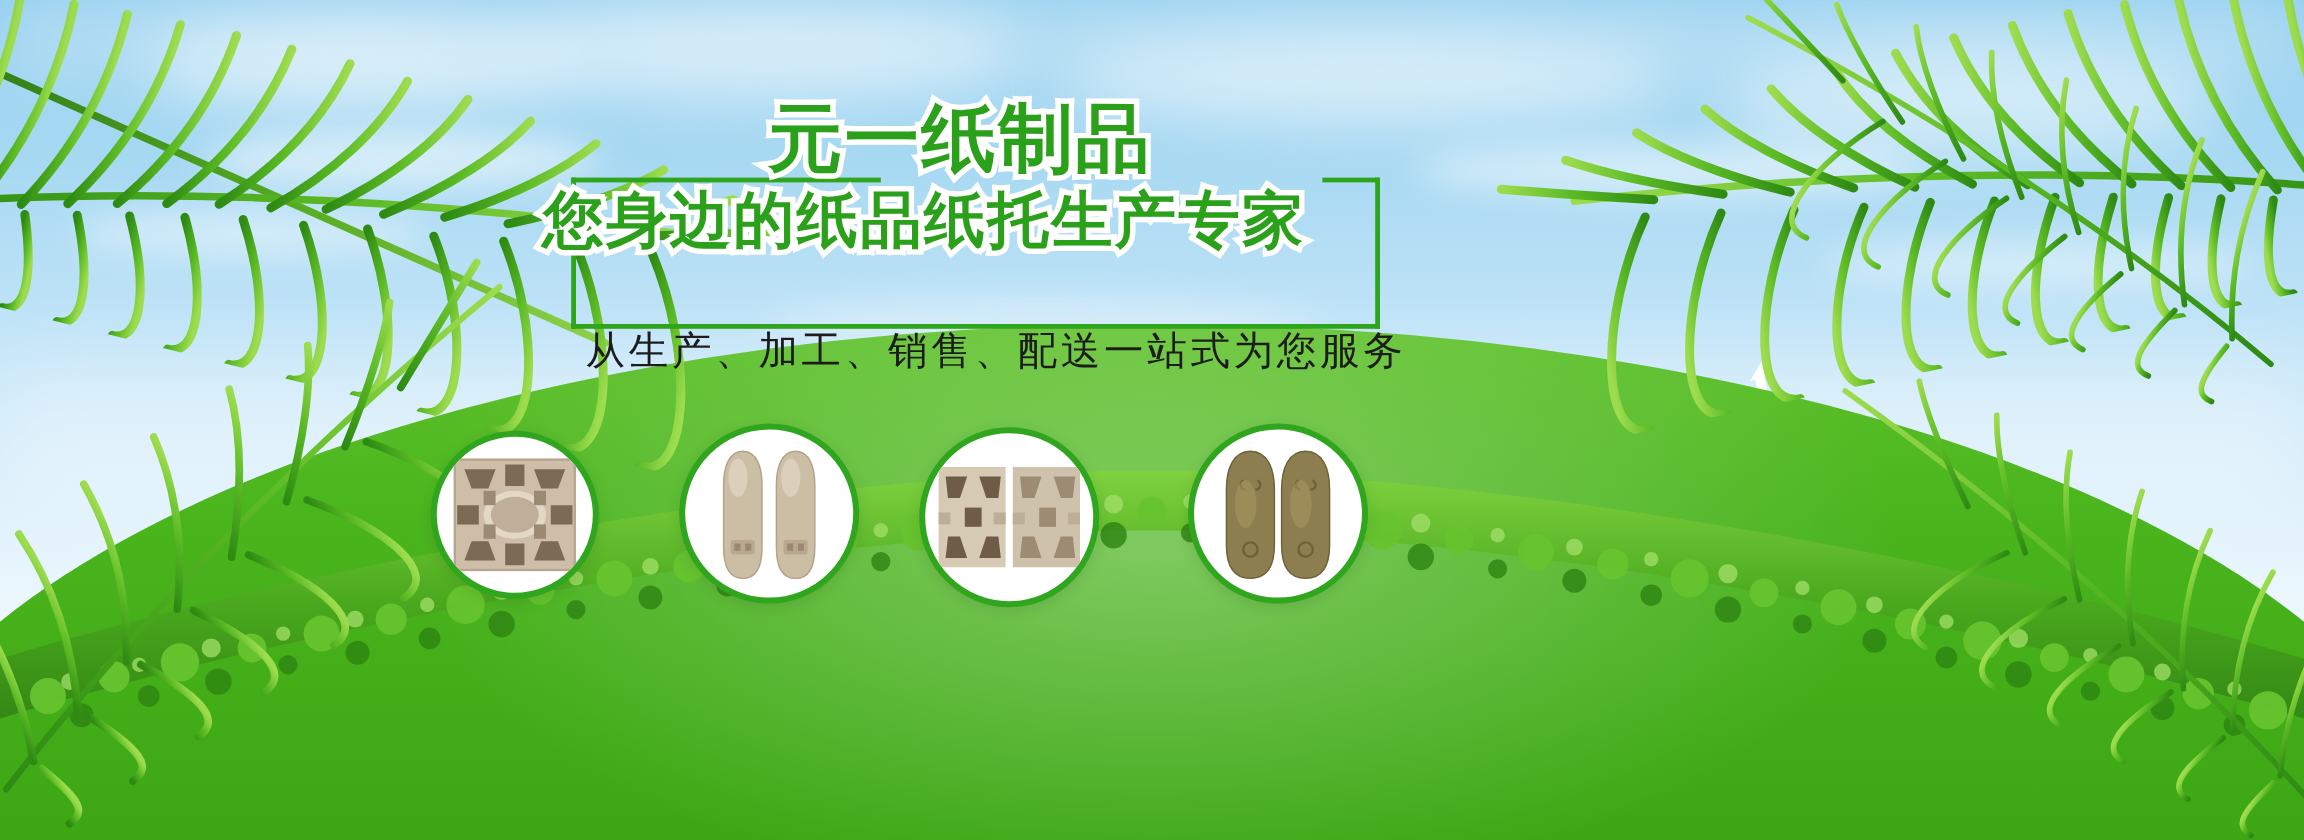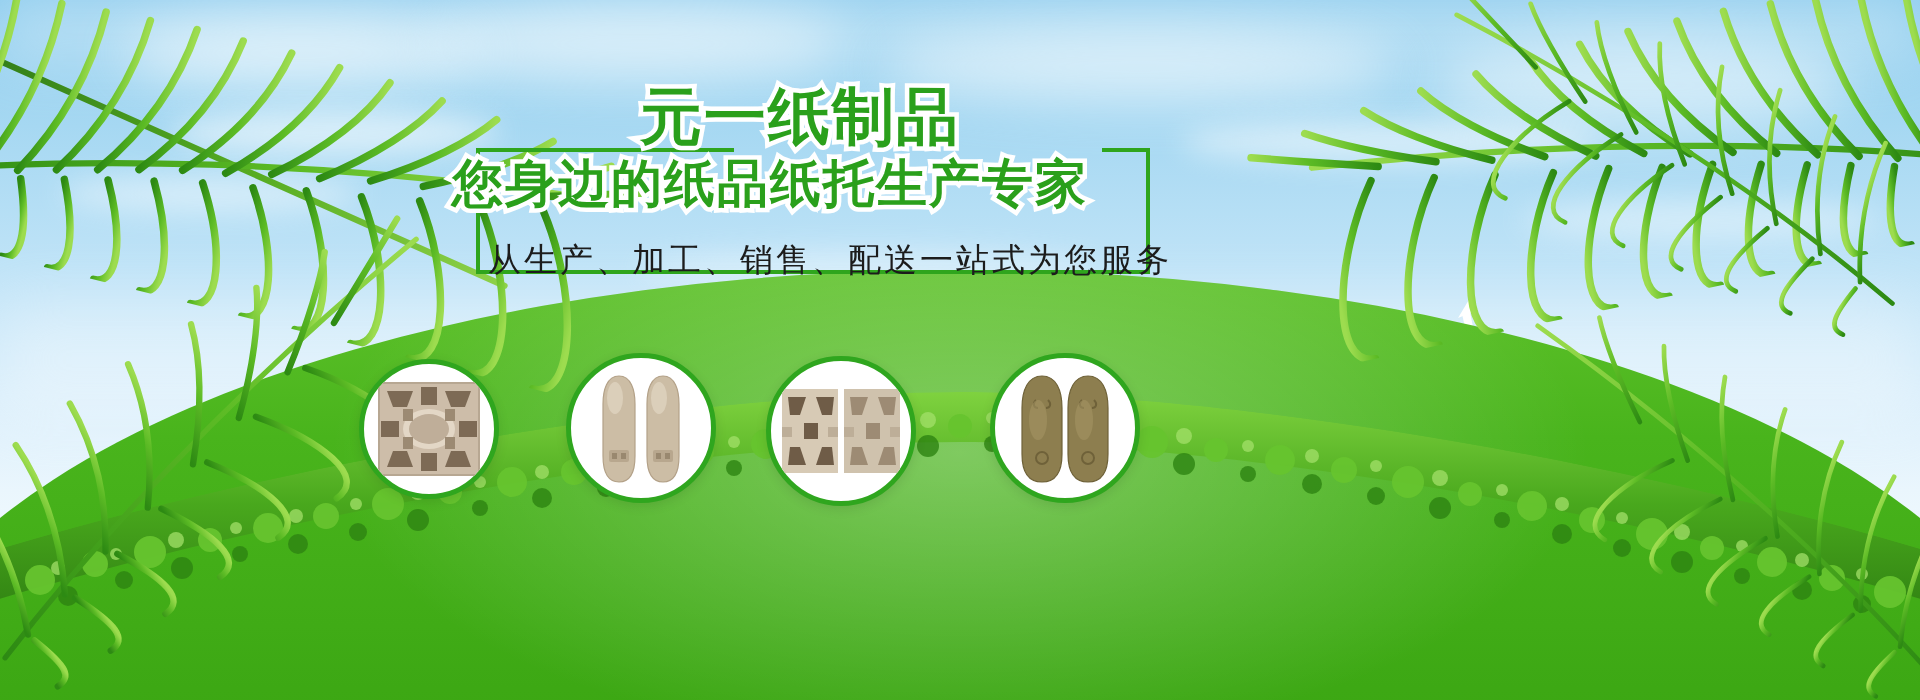--- a/index.html
+++ b/index.html
@@ -72,20 +72,21 @@
     paint-order:stroke fill;
     text-shadow:0 0 1px #fff;
   }
   .sub{
     position:absolute;
     white-space:nowrap;
     color:#1c1c1c;
     font-weight:normal;
     letter-spacing:3px;
     font-family:"DejaVu Serif","Liberation Serif",serif;
+    margin-top:32px;
   }
 </style>
 </head>
 <body>
 
 <div id="banner">
 
   <div style="position:absolute;inset:0;">
     <div class="haze" style="top:0;height:60px;opacity:.35;"></div>
     <div class="cloudsoft" style="left:120px;top:18px;width:360px;height:70px;"></div>

